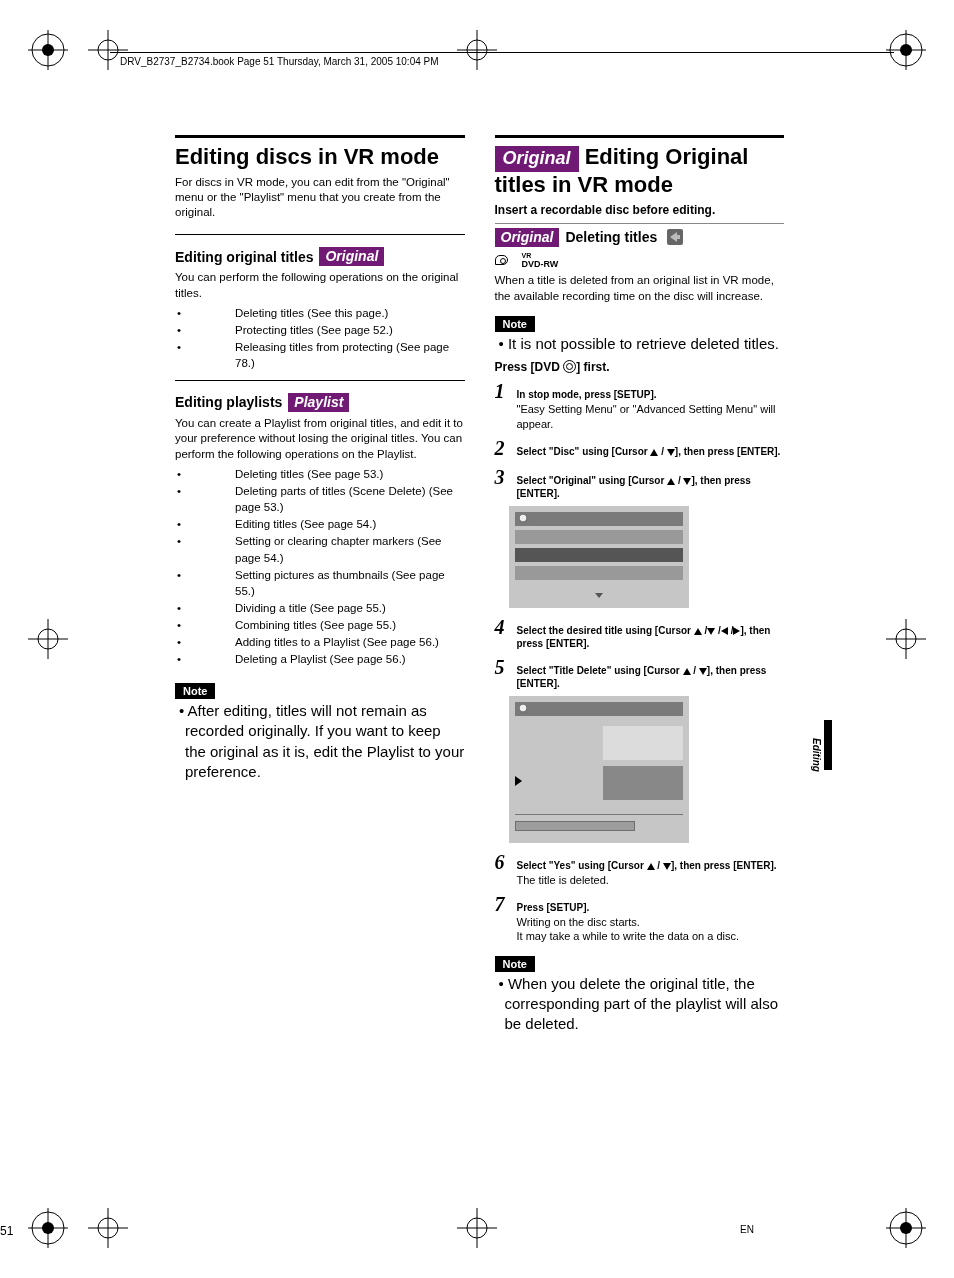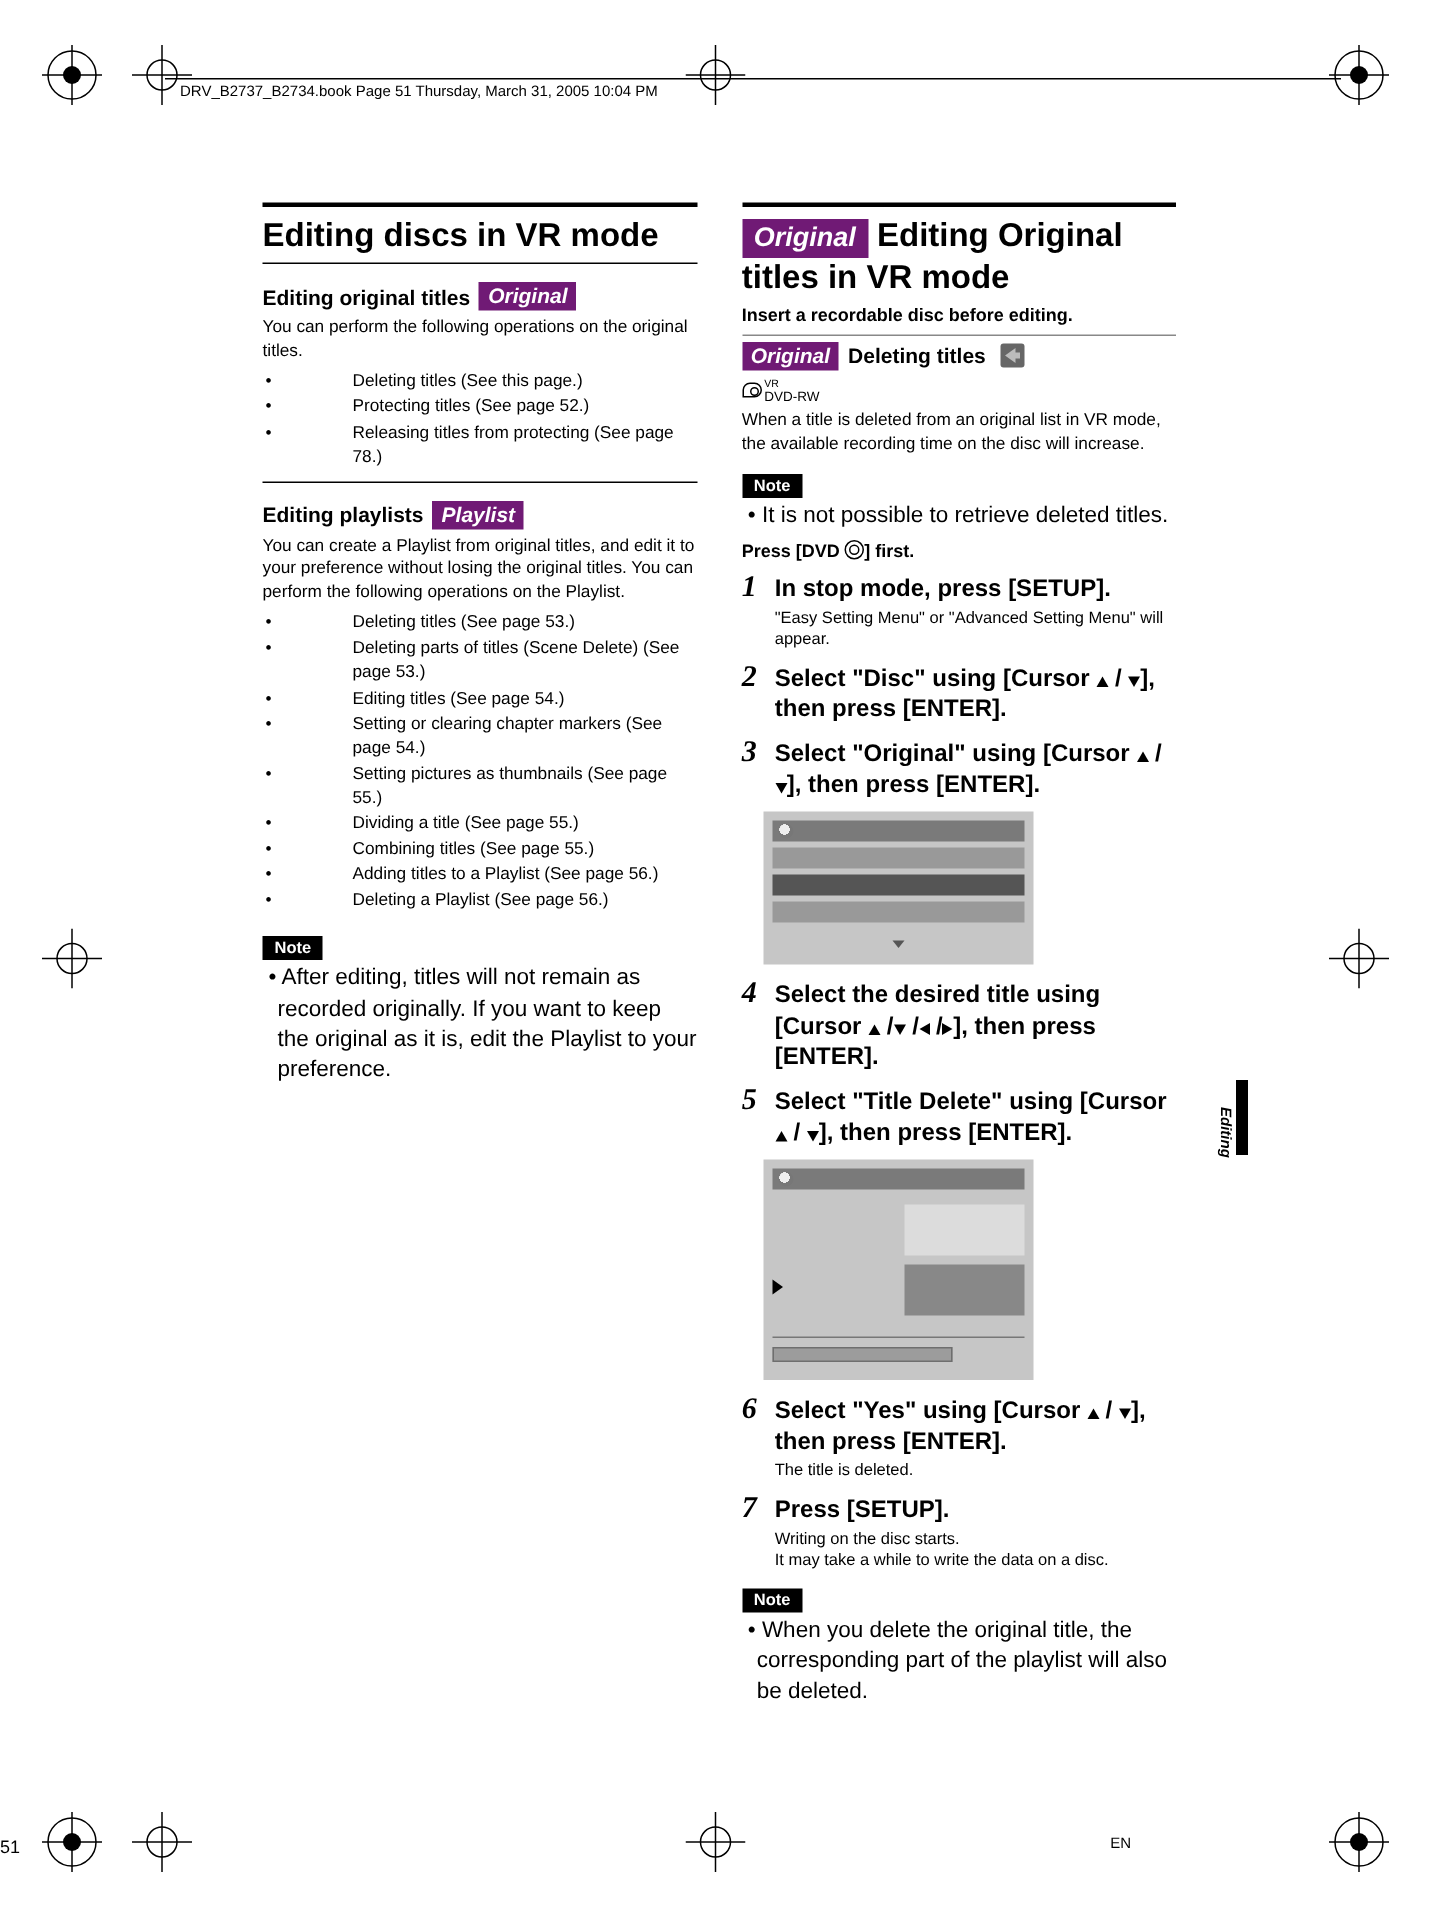--- a/index.html
+++ b/index.html
@@ -72,21 +72,21 @@
   ul.bullets li { margin-bottom: 1px; list-style: none; position: relative; padding-left: 48px; }
   ul.bullets li::before { content: "•"; position: absolute; left: -10px; }
   .note-badge {
     display: inline-block; background: #000; color: #fff;
     font-size: 11px; font-weight: bold; padding: 2px 8px; margin: 8px 0 2px 0;
   }
   .note-text { font-size: 15px; line-height: 1.35; padding-left: 10px; text-indent: -6px; }
   .step-row { display: flex; gap: 8px; margin: 6px 0 4px 0; align-items: baseline; }
   .step-num { font-size: 20px; font-weight: bold; font-style: italic; font-family: Georgia, serif; min-width: 14px; }
   .step-body { flex: 1; }
-  .step-title { font-size: 16px; font-weight: bold; line-height: 1.3; }
+  .step-title { font-size: 10px; font-weight: bold; line-height: 1.3; }
   .step-desc { font-size: 11px; margin-top: 1px; line-height: 1.3; }
   .hair-line { height: 1px; background: #888; }
   .bold-instr { font-size: 12px; font-weight: bold; margin: 6px 0; }
   .icon-circle {
     display: inline-block; width: 13px; height: 13px; border: 1.5px solid #000;
     border-radius: 50%; position: relative; vertical-align: -2px;
   }
   .icon-circle::after{
     content:""; position:absolute; width:5px; height:5px; border:1.5px solid #000; border-radius:50%;
     top:2px; left:2px;
@@ -148,21 +148,21 @@
   .arrow-small{ display:inline-block; width:0;height:0; border-left:4px solid transparent; border-right:4px solid transparent; border-top:5px solid #555; margin-left:80px;}
   .small-icon-box {
     display:inline-block; width:16px; height:16px; background:#666; border-radius:2px;
     position:relative; vertical-align:-3px; margin-left:4px;
   }
   .small-icon-box::after{
     content:""; position:absolute; width:10px; height:10px; background:#bbb; top:3px; left:3px;
     clip-path: polygon(30% 0, 100% 50%, 30% 100%, 30% 70%, 0 70%, 0 30%, 30% 30%);
     transform: rotate(180deg);
   }
-  .rw-hdr{ display:flex; align-items:center; gap:2px; font-size:9px; font-weight:normal; }
+  .rw-hdr{ display:flex; align-items:center; gap:14px; font-size:9px; font-weight:bold; }
   .rw-hdr .disc{ width:13px; height:10px; border:1px solid #000; border-radius: 6px 6px 6px 0; position:relative;}
   .rw-hdr .disc::after{ content:""; position:absolute; width:4px;height:4px; border:1px solid #000; border-radius:50%; top:2px; left:4px;}
 </style>
 </head>
 <body>
 
 <div class="page">
 
   <div class="regmark rm-tl"><svg viewBox="0 0 40 40">
         <circle cx="20" cy="20" r="16" fill="none" stroke="#000" stroke-width="1"></circle>
@@ -226,20 +226,21 @@
     <div class="black"></div>
     <div class="label">Editing</div>
   </div>
 
   <div class="content-area">
     <div class="columns">
 
       <div class="col">
         <div class="top-rule"></div>
         <h1 class="main">Editing discs in VR mode</h1>
+        <p class="intro">For discs in VR mode, you can edit from the "Original" menu or the "Playlist" menu that you create from the original.</p>
 
         <div class="divider"></div>
         <h2 class="sub">
           <span>Editing original titles</span>
           <span class="badge">Original</span>
         </h2>
         <p class="body">You can perform the following operations on the original titles.</p>
         <ul class="bullets">
           <li>Deleting titles (See this page.)</li>
           <li>Protecting titles (See page 52.)</li>

